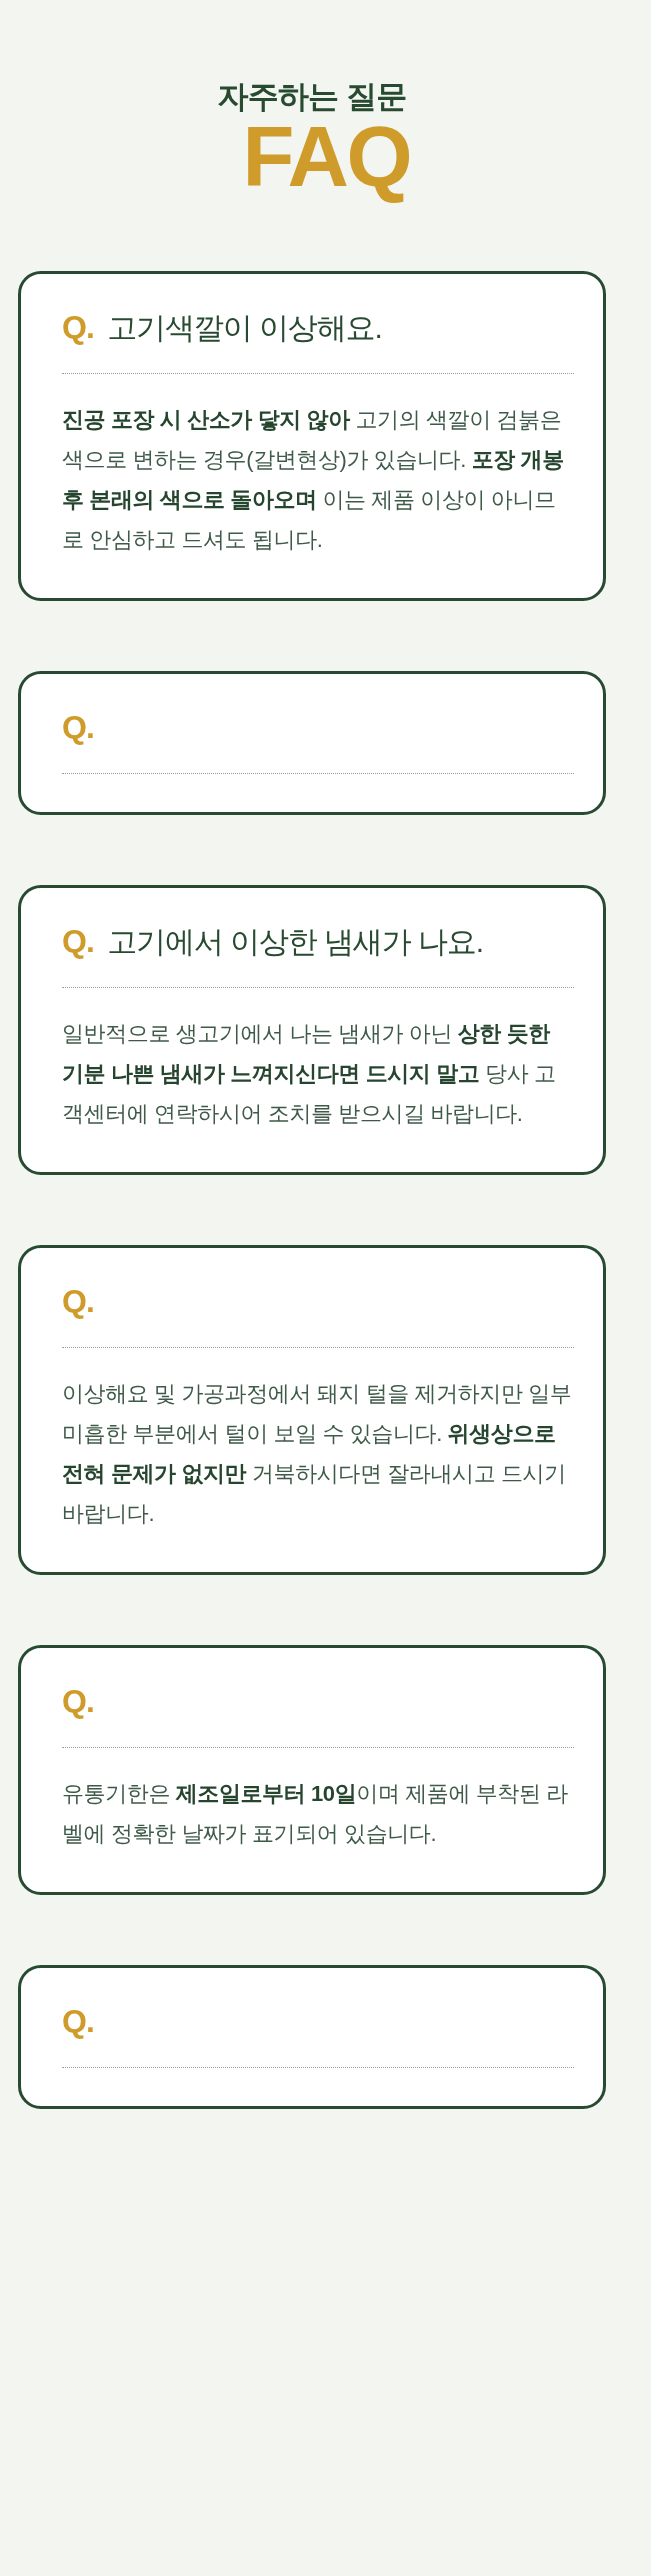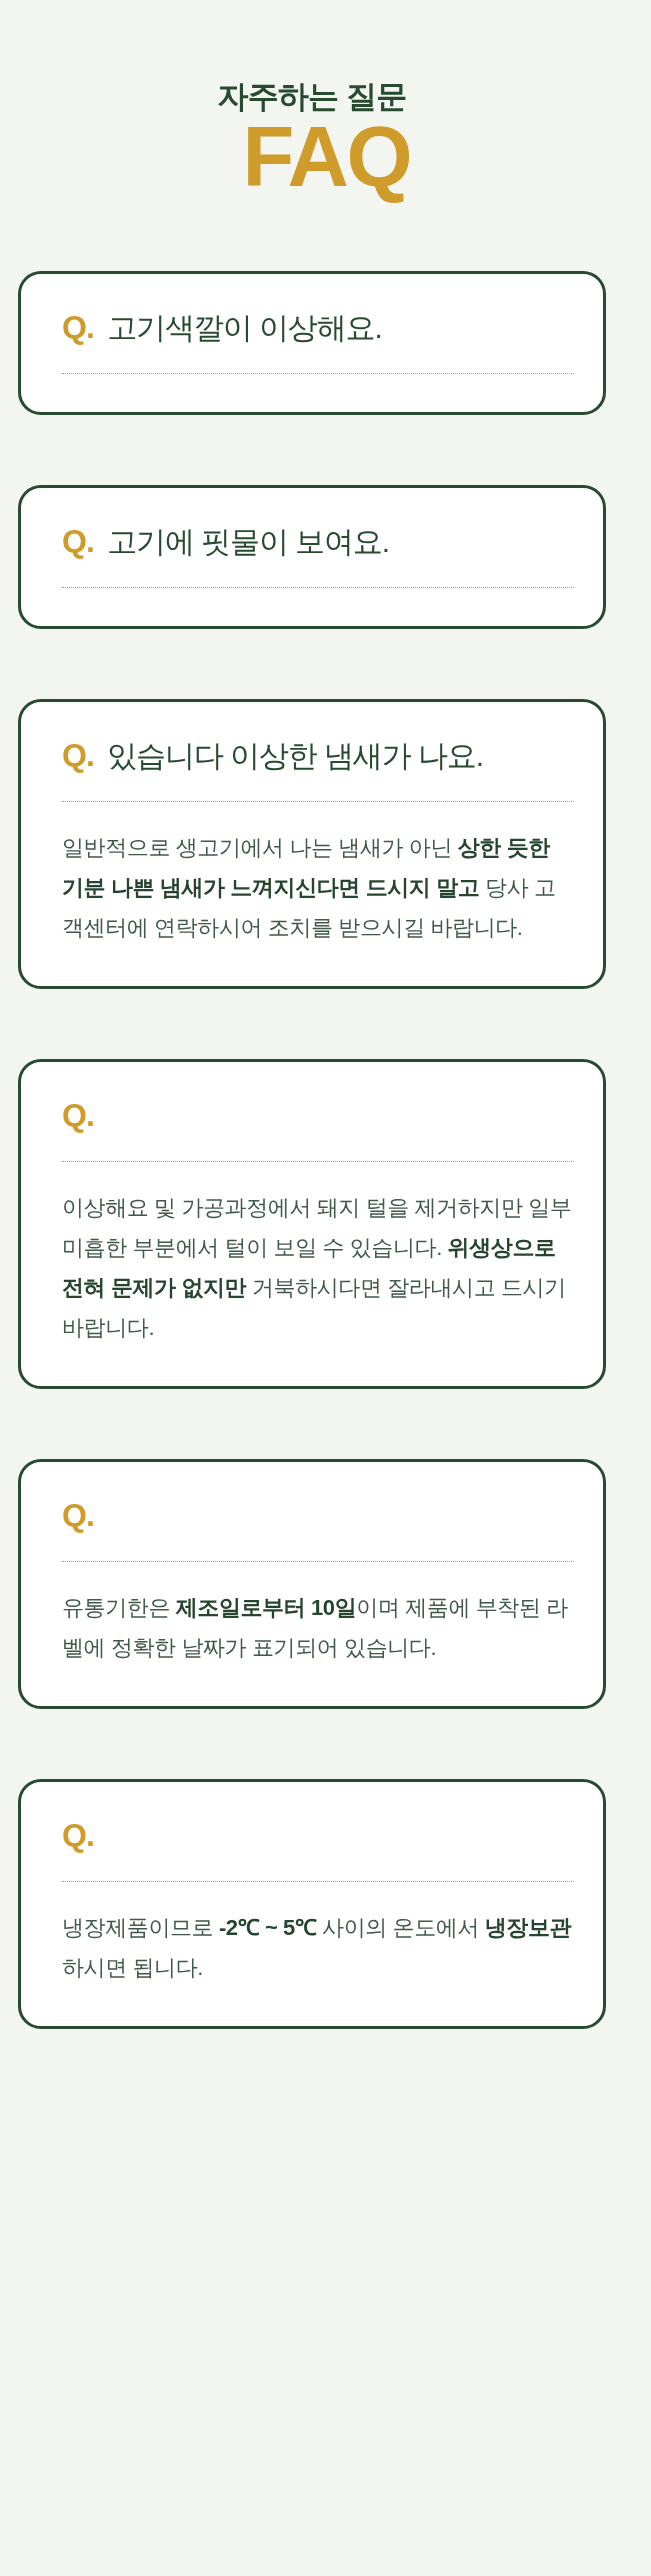--- a/index.html
+++ b/index.html
@@ -104,34 +104,34 @@
   </div>
 
   <div class="cards">
 
     <section class="faq-card">
       <div class="q-row">
         <span class="q-mark">Q.</span>
         <h2 class="q-text">고기색깔이 이상해요.</h2>
       </div>
       <hr class="divider">
+      <p class="answer"><span class="b">진공 포장 시 산소가 닿지 않아</span><span> 고기의 색깔이 검붉은 색으로 변하는 경우(갈변현상)가 있습니다. </span><span class="b">포장 개봉 후 본래의 색으로 돌아오며</span><span> 이는 제품 이상이 아니므로 안심하고 드셔도 됩니다.</span></p>
     </section>
 
     <section class="faq-card">
       <div class="q-row">
         <span class="q-mark">Q.</span>
-        <h2 class="q-text">고기에 핏물이 보여요.</h2>
       </div>
       <hr class="divider">
     </section>
 
     <section class="faq-card">
       <div class="q-row">
         <span class="q-mark">Q.</span>
-        <h2 class="q-text">있습니다 이상한 냄새가 나요.</h2>
+        <h2 class="q-text">고기에서 이상한 냄새가 나요.</h2>
       </div>
       <hr class="divider">
       <p class="answer"><span>일반적으로 생고기에서 나는 냄새가 아닌 </span><span class="b">상한 듯한 기분 나쁜 냄새가 느껴지신다면 드시지 말고</span><span> 당사 고객센터에 연락하시어 조치를 받으시길 바랍니다.</span></p>
     </section>
 
     <section class="faq-card">
       <div class="q-row">
         <span class="q-mark">Q.</span>
       </div>
       <hr class="divider">
@@ -144,18 +144,17 @@
       </div>
       <hr class="divider">
       <p class="answer"><span>유통기한은 </span><span class="b">제조일로부터 10일</span><span>이며 제품에 부착된 라벨에 정확한 날짜가 표기되어 있습니다.</span></p>
     </section>
 
     <section class="faq-card">
       <div class="q-row">
         <span class="q-mark">Q.</span>
       </div>
       <hr class="divider">
-      <p class="answer"><span>냉장제품이므로 </span><span class="b">-2℃ ~ 5℃</span><span> 사이의 온도에서 </span><span class="b">냉장보관</span><span>하시면 됩니다.</span></p>
     </section>
 
   </div>
 </div>
 
 
 </body></html>

